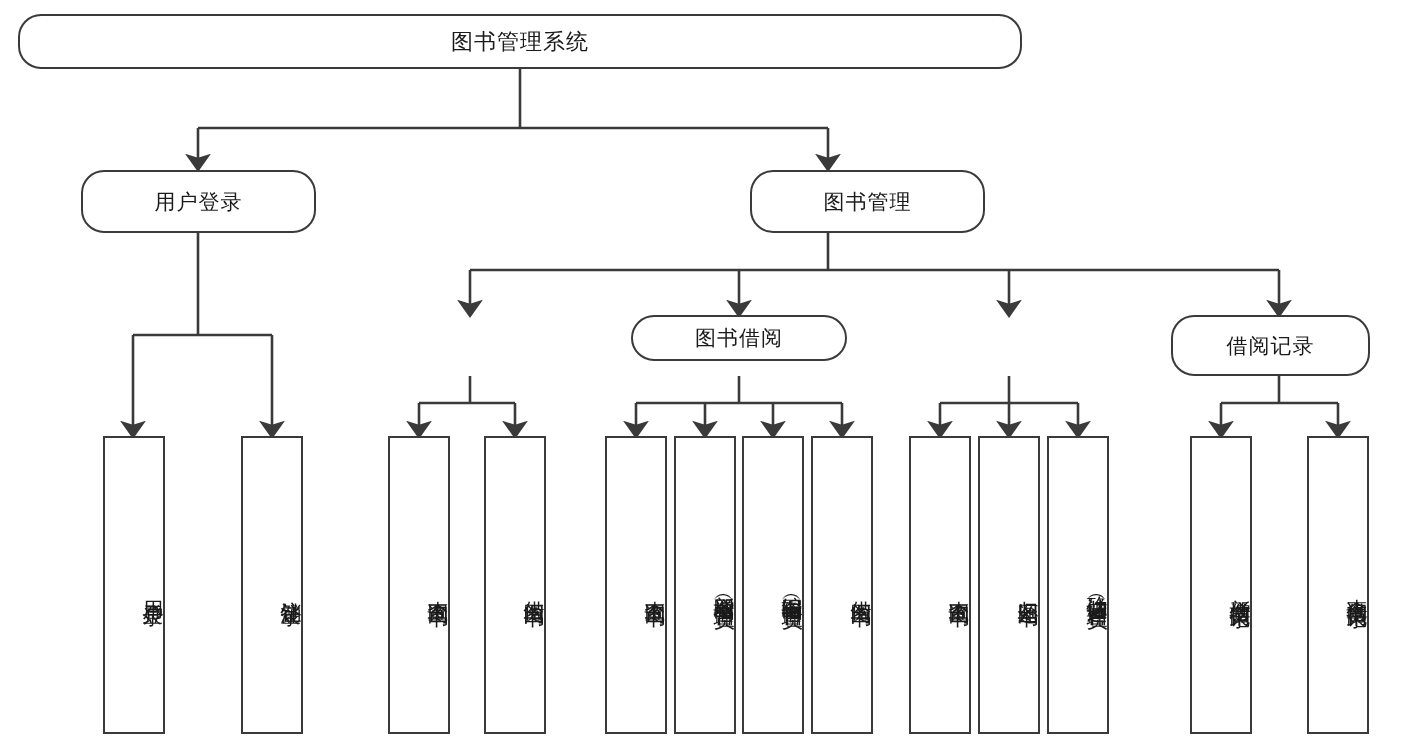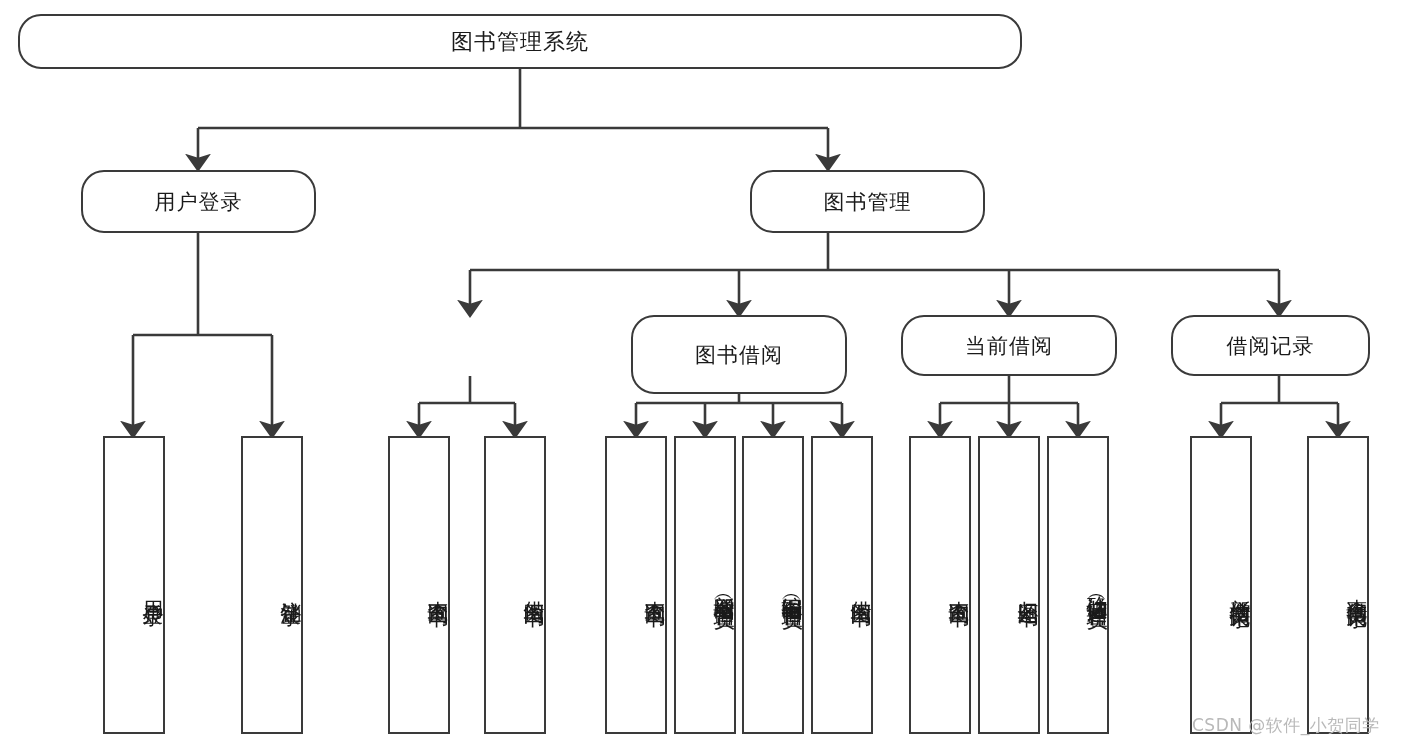--- a/index.html
+++ b/index.html
@@ -91,37 +91,35 @@
       <path d="M1221,403 L1221,429" marker-end="url(#arw)"></path>
       <path d="M1338,403 L1338,429" marker-end="url(#arw)"></path>
     </g>
   </svg>
 
   <div class="node root horiz" style="left:18px;top:14px;width:1004px;height:55px;">图书管理系统</div>
 
   <div class="node horiz" style="left:81px;top:170px;width:235px;height:63px;">用户登录</div>
   <div class="node horiz" style="left:711px;top:170px;width:235px;height:63px;margin-left:39px;">图书管理</div>
 
-  <div class="node horiz" style="left:631px;top:315px;width:216px;height:79px;">图书借阅</div>
-  <div class="node horiz" style="left:901px;top:315px;width:216px;height:61px;">当前借阅</div>
+  <div class="node horiz" style="left:631px;top:315px;width:216px;height:46px;">图书借阅</div>
   <div class="node horiz" style="left:1171px;top:315px;width:199px;height:61px;">借阅记录</div>
 
   <div class="node vert" style="left:103px;top:436px;width:62px;height:298px;">用户登录</div>
   <div class="node vert" style="left:241px;top:436px;width:62px;height:298px;">注销登录</div>
 
   <div class="node vert" style="left:388px;top:436px;width:62px;height:298px;">查询图书</div>
   <div class="node vert" style="left:484px;top:436px;width:62px;height:298px;">借阅图书</div>
 
   <div class="node vert" style="left:605px;top:436px;width:62px;height:298px;">查询图书</div>
   <div class="node vert" style="left:674px;top:436px;width:62px;height:298px;">新增图书（管理员）</div>
   <div class="node vert" style="left:742px;top:436px;width:62px;height:298px;">编辑图书（管理员）</div>
   <div class="node vert" style="left:811px;top:436px;width:62px;height:298px;">借阅图书</div>
 
   <div class="node vert" style="left:909px;top:436px;width:62px;height:298px;">查询图书</div>
   <div class="node vert" style="left:978px;top:436px;width:62px;height:298px;">归还图书</div>
   <div class="node vert" style="left:1047px;top:436px;width:62px;height:298px;">确认归还（管理员）</div>
 
   <div class="node vert" style="left:1190px;top:436px;width:62px;height:298px;">新增借阅记录</div>
   <div class="node vert" style="left:1307px;top:436px;width:62px;height:298px;">查询借阅记录</div>
 
-  <div class="watermark">CSDN @软件_小贺同学</div>
 
 </div>
 
 </body></html>

